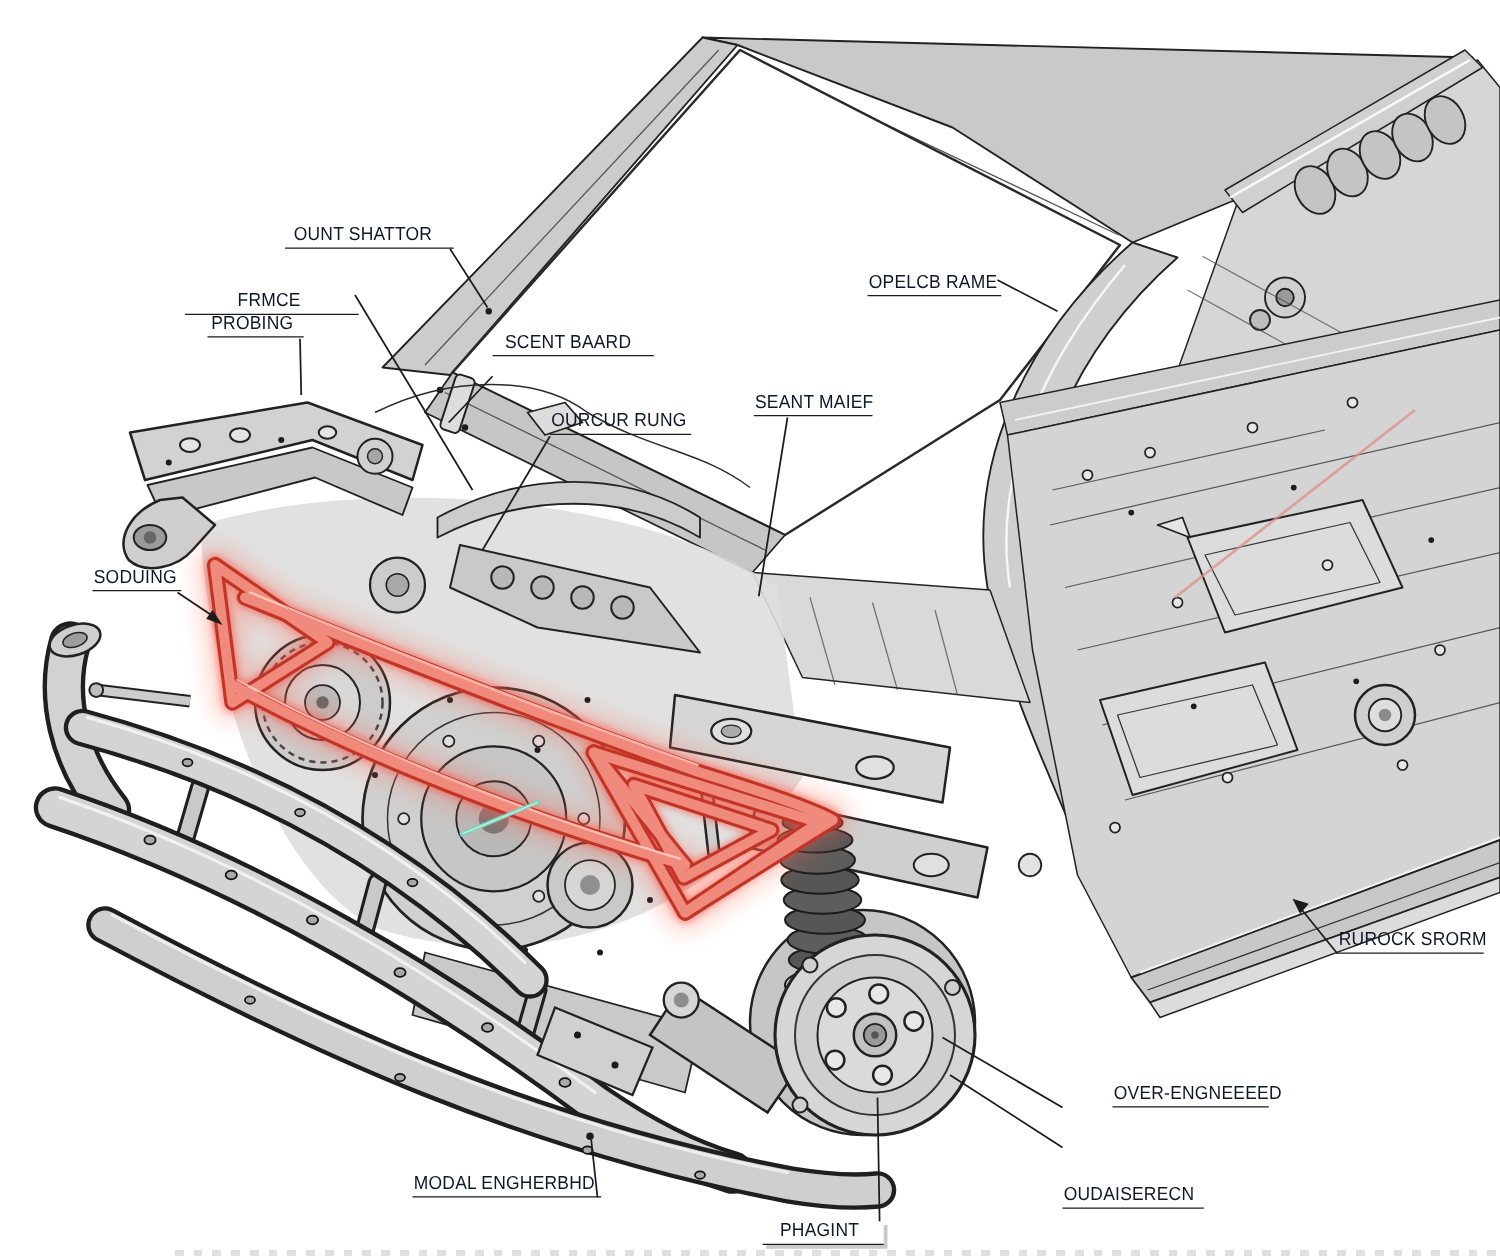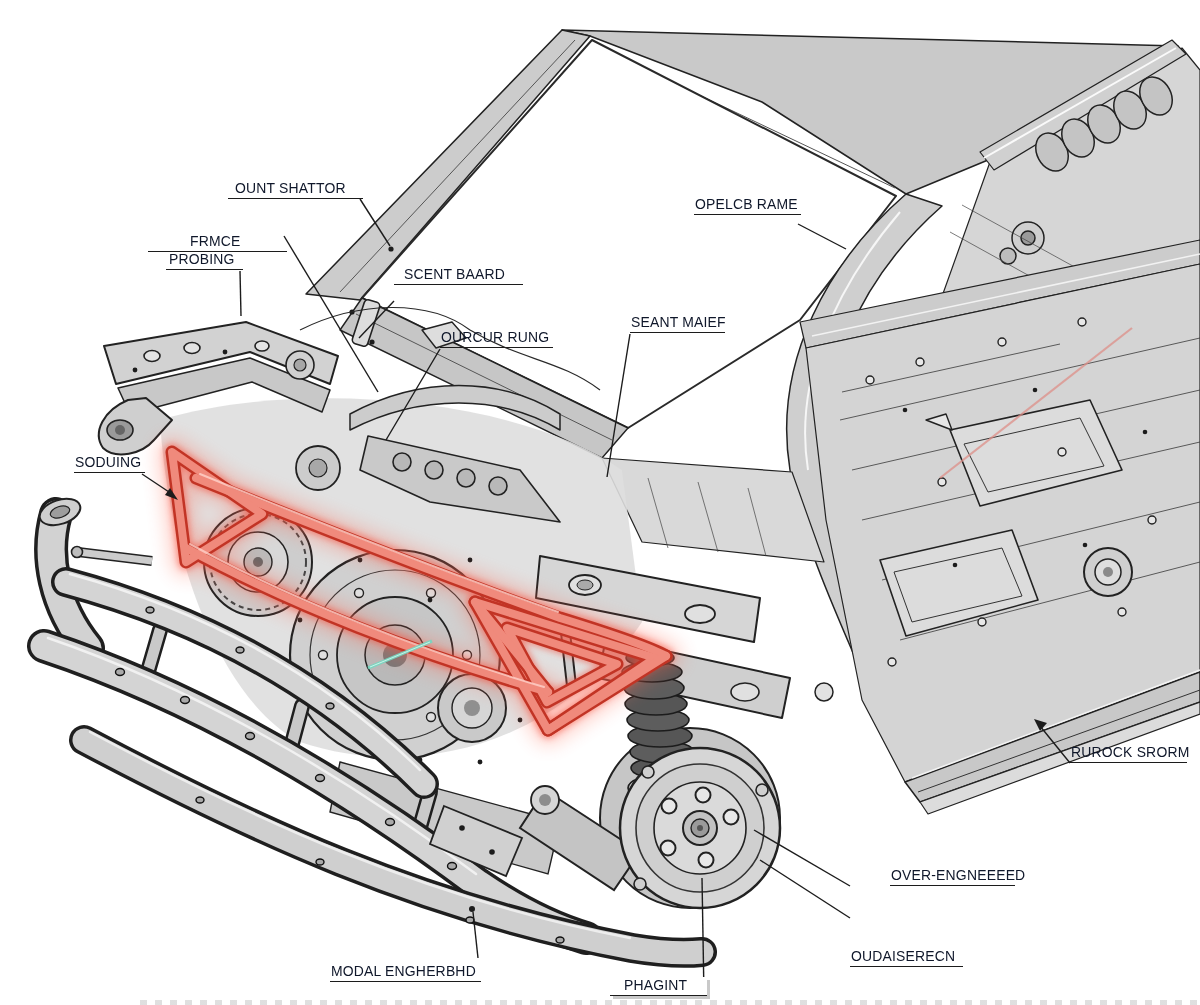--- a/index.html
+++ b/index.html
@@ -355,31 +355,31 @@
 <div class="label" style="left:228px;top:180px;width:132px;">
   <span class="cond">OUNT SHATTOR</span></div>
 <div class="label" style="left:148px;top:233px;width:136px;">
   <span class="cond">FRMCE</span></div>
 <div class="label" style="left:166px;top:251px;width:74px;">
   <span class="cond">PROBING</span></div>
 <div class="label" style="left:394px;top:266px;width:126px;">
   <span class="cond">SCENT BAARD</span></div>
 <div class="label" style="left:440px;top:329px;width:110px;">
   <span class="cond">OURCUR RUNG</span></div>
-<div class="label" style="left:630px;top:314px;width:92px;">
+<div class="label" style="left:603px;top:314px;width:92px;">
   <span class="cond">SEANT MAIEF</span></div>
-<div class="label" style="left:694px;top:196px;width:104px;">
+<div class="label" style="left:694px;top:218px;width:104px;">
   <span class="cond">OPELCB RAME</span></div>
 <div class="label" style="left:74px;top:454px;width:68px;">
   <span class="cond">SODUING</span></div>
 <div class="label" style="left:1070px;top:744px;width:114px;">
   <span class="cond">RUROCK SRORM</span></div>
 <div class="label" style="left:890px;top:867px;width:122px;">
   <span class="cond">OVER-ENGNEEEED</span></div>
 <div class="label" style="left:850px;top:948px;width:110px;">
   <span class="cond">OUDAISERECN</span></div>
-<div class="label" style="left:330px;top:939px;width:148px;margin-top:24px;">
+<div class="label" style="left:330px;top:939px;width:148px;">
   <span class="cond">MODAL ENGHERBHD</span></div>
 <div class="label shadowed" style="left:610px;top:977px;width:94px;">
   <span class="cond">PHAGINT</span></div>
 
 <div class="crop-strip"></div>
 </div>
 
 </body></html>

